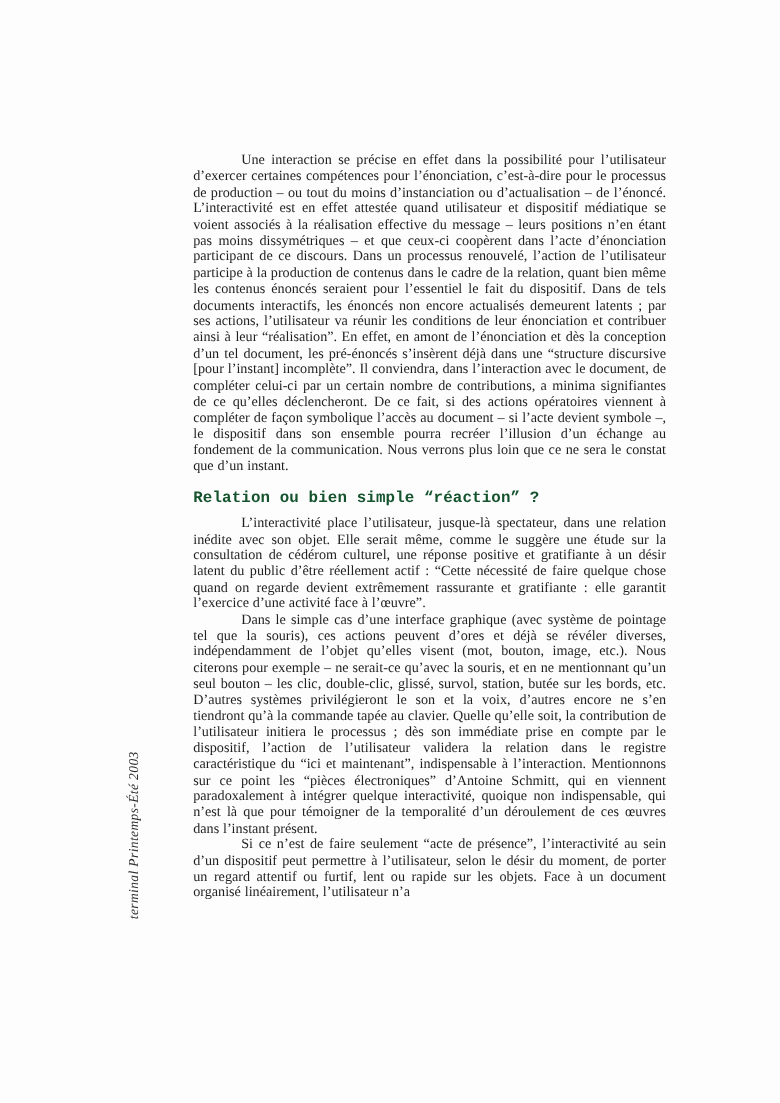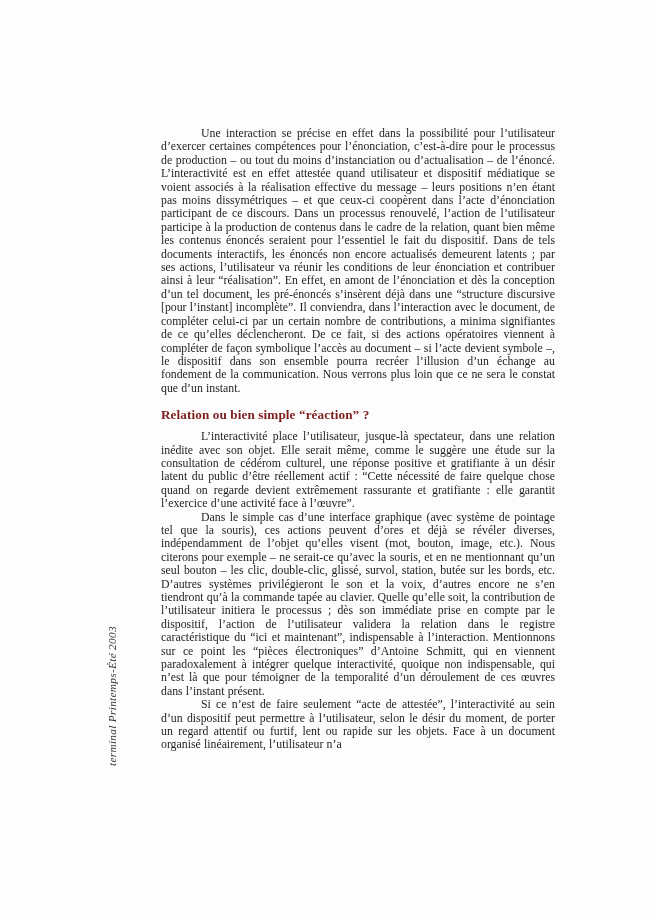--- a/index.html
+++ b/index.html
@@ -33,22 +33,23 @@
     line-height: 13.4px;
     text-align: justify;
     text-indent: 40px;
     color: #1e1e1e;
     word-spacing: 0.02em;
   }
   .heading {
     font-size: 13.2px;
     font-weight: bold;
     margin: 12px 0 7px 0;
-    color: #7f1d1d;
+    color: #14532d;
     letter-spacing: 0.1px;
+    font-family: Liberation Mono, monospace;
   }
   .page-number {
     margin-top: 9px;
     font-size: 12.4px;
     color: #2a2a2a;
   }
   .running-title {
     position: absolute;
     left: 106px;
     top: 766px;
@@ -71,18 +72,18 @@
   <div class="text-block">
 
     <p class="para">Une interaction se précise en effet dans la possibilité pour l’utilisateur d’exercer certaines compétences pour l’énonciation, c’est-à-dire pour le processus de production – ou tout du moins d’instanciation ou d’actualisation – de l’énoncé. L’interactivité est en effet attestée quand utilisateur et dispositif médiatique se voient associés à la réalisation effective du message – leurs positions n’en étant pas moins dissymétriques – et que ceux-ci coopèrent dans l’acte d’énonciation participant de ce discours. Dans un processus renouvelé, l’action de l’utilisateur participe à la production de contenus dans le cadre de la relation, quant bien même les contenus énoncés seraient pour l’essentiel le fait du dispositif. Dans de tels documents interactifs, les énoncés non encore actualisés demeurent latents ; par ses actions, l’utilisateur va réunir les conditions de leur énonciation et contribuer ainsi à leur “réalisation”. En effet, en amont de l’énonciation et dès la conception d’un tel document, les pré-énoncés s’insèrent déjà dans une “structure discursive [pour l’instant] incomplète”. Il conviendra, dans l’interaction avec le document, de compléter celui-ci par un certain nombre de contributions, a minima signifiantes de ce qu’elles déclencheront. De ce fait, si des actions opératoires viennent à compléter de façon symbolique l’accès au document – si l’acte devient symbole –, le dispositif dans son ensemble pourra recréer l’illusion d’un échange au fondement de la communication. Nous verrons plus loin que ce ne sera le constat que d’un instant.</p>
 
     <h2 class="heading">Relation ou bien simple “réaction” ?</h2>
 
     <p class="para">L’interactivité place l’utilisateur, jusque-là spectateur, dans une relation inédite avec son objet. Elle serait même, comme le suggère une étude sur la consultation de cédérom culturel, une réponse positive et gratifiante à un désir latent du public d’être réellement actif : “Cette nécessité de faire quelque chose quand on regarde devient extrêmement rassurante et gratifiante : elle garantit l’exercice d’une activité face à l’œuvre”.</p>
 
     <p class="para">Dans le simple cas d’une interface graphique (avec système de pointage tel que la souris), ces actions peuvent d’ores et déjà se révéler diverses, indépendamment de l’objet qu’elles visent (mot, bouton, image, etc.). Nous citerons pour exemple – ne serait-ce qu’avec la souris, et en ne mentionnant qu’un seul bouton – les clic, double-clic, glissé, survol, station, butée sur les bords, etc. D’autres systèmes privilégieront le son et la voix, d’autres encore ne s’en tiendront qu’à la commande tapée au clavier. Quelle qu’elle soit, la contribution de l’utilisateur initiera le processus ; dès son immédiate prise en compte par le dispositif, l’action de l’utilisateur validera la relation dans le registre caractéristique du “ici et maintenant”, indispensable à l’interaction. Mentionnons sur ce point les “pièces électroniques” d’Antoine Schmitt, qui en viennent paradoxalement à intégrer quelque interactivité, quoique non indispensable, qui n’est là que pour témoigner de la temporalité d’un déroulement de ces œuvres dans l’instant présent.</p>
 
-    <p class="para">Si ce n’est de faire seulement “acte de attestée”, l’interactivité au sein d’un dispositif peut permettre à l’utilisateur, selon le désir du moment, de porter un regard attentif ou furtif, lent ou rapide sur les objets. Face à un document organisé linéairement, l’utilisateur n’a</p>
+    <p class="para">Si ce n’est de faire seulement “acte de présence”, l’interactivité au sein d’un dispositif peut permettre à l’utilisateur, selon le désir du moment, de porter un regard attentif ou furtif, lent ou rapide sur les objets. Face à un document organisé linéairement, l’utilisateur n’a</p>
 
 
   </div>
 
 </div>
 
 </body></html>

